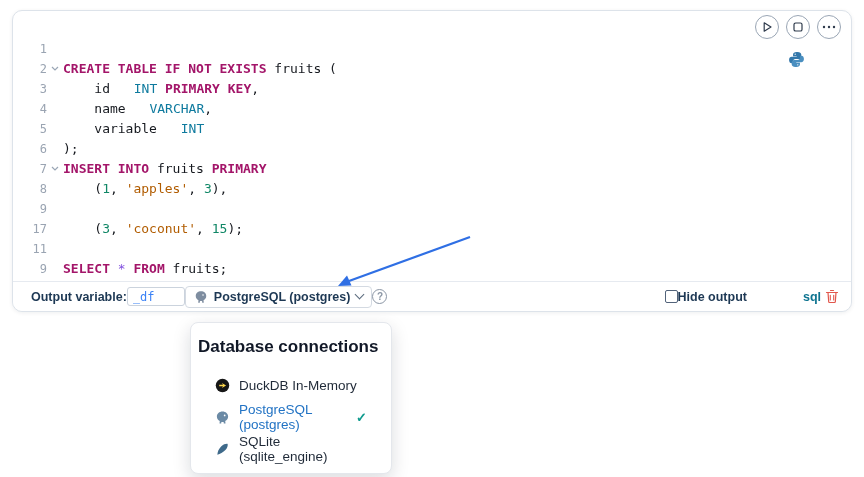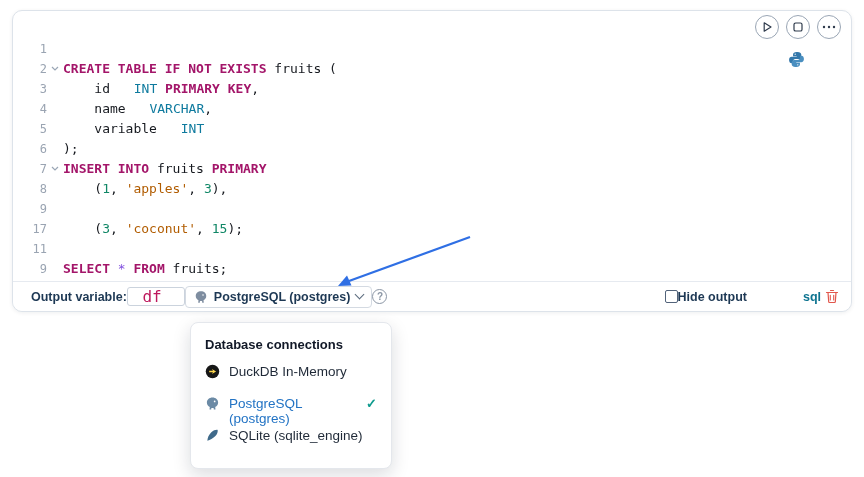--- a/index.html
+++ b/index.html
@@ -43,21 +43,21 @@
   .toolbar {
     position:absolute; left:0; right:0; bottom:0; height:30px;
     border-top:1px solid #e6eaf0; display:flex; align-items:center;
     justify-content:space-between; padding:0 12px 0 18px; font-size:12.5px;
     border-radius:0 0 10px 10px; background:#fff;
   }
   .tb-left, .tb-right { display:flex; align-items:center; }
   .lbl { font-weight:bold; color:#1d3854; }
   .var-input {
     width:58px; height:19px; border:1px solid #cbd3dd; border-radius:3px;
-    font-family:"DejaVu Sans Mono", monospace; font-size:16px; color:#be185d; padding:0 5px;
+    font-family:"DejaVu Sans Mono", monospace; font-size:12px; color:#3b82f6; padding:0 5px;
   }
   .conn-btn {
     display:flex; align-items:center; gap:6px; border:1px solid #d4dae2; border-radius:4px;
     background:#fff; height:22px; padding:0 8px; cursor:pointer;
   }
   .conn-label { font-weight:bold; color:#1d3854; font-size:12.5px; }
   .chev {
     width:7px; height:7px; border-right:1.5px solid #5b6b7d; border-bottom:1.5px solid #5b6b7d;
     transform:rotate(45deg); margin-top:-4px;
   }
@@ -69,23 +69,23 @@
   .checkbox { width:13px; height:13px; border:1.5px solid #52637a; border-radius:2px; background:#fff; cursor:pointer; }
   .lang { font-weight:bold; color:#0e7490; margin-left:56px; }
   .trash { display:flex; align-items:center; cursor:pointer; margin-left:4px; }
 
   
   .menu {
     position:absolute; left:190px; top:322px; width:202px; background:#fff;
     border:1px solid #e4e7ec; border-radius:8px; padding:10px 0 8px;
     box-shadow:0 6px 18px rgba(15,23,42,.15);
   }
-  .menu-header { font-weight:bold; color:#111827; font-size:13px; padding:4px 14px 12px; }
+  .menu-header { font-weight:bold; color:#111827; font-size:17px; padding:4px 7px 12px; }
   .menu-item {
-    display:flex; gap:9px; height:32px; padding:0 14px;
+    display:flex; align-items:center; gap:9px; height:32px; padding:0 24px;
     font-size:13.5px; color:#1f2937; cursor:pointer;
   }
   .menu-item .menu-icon { width:15px; height:15px; display:flex; align-items:center; justify-content:center; flex:none; }
   .menu-label { flex:1; }
   .menu-item.selected .menu-label { color:#2273c4; }
   .check { color:#0f9b8e; font-weight:bold; font-size:13px; }
 
   
   .arrow-overlay { position:absolute; left:0; top:0; width:864px; height:477px; pointer-events:none; z-index:5; }
 </style>

